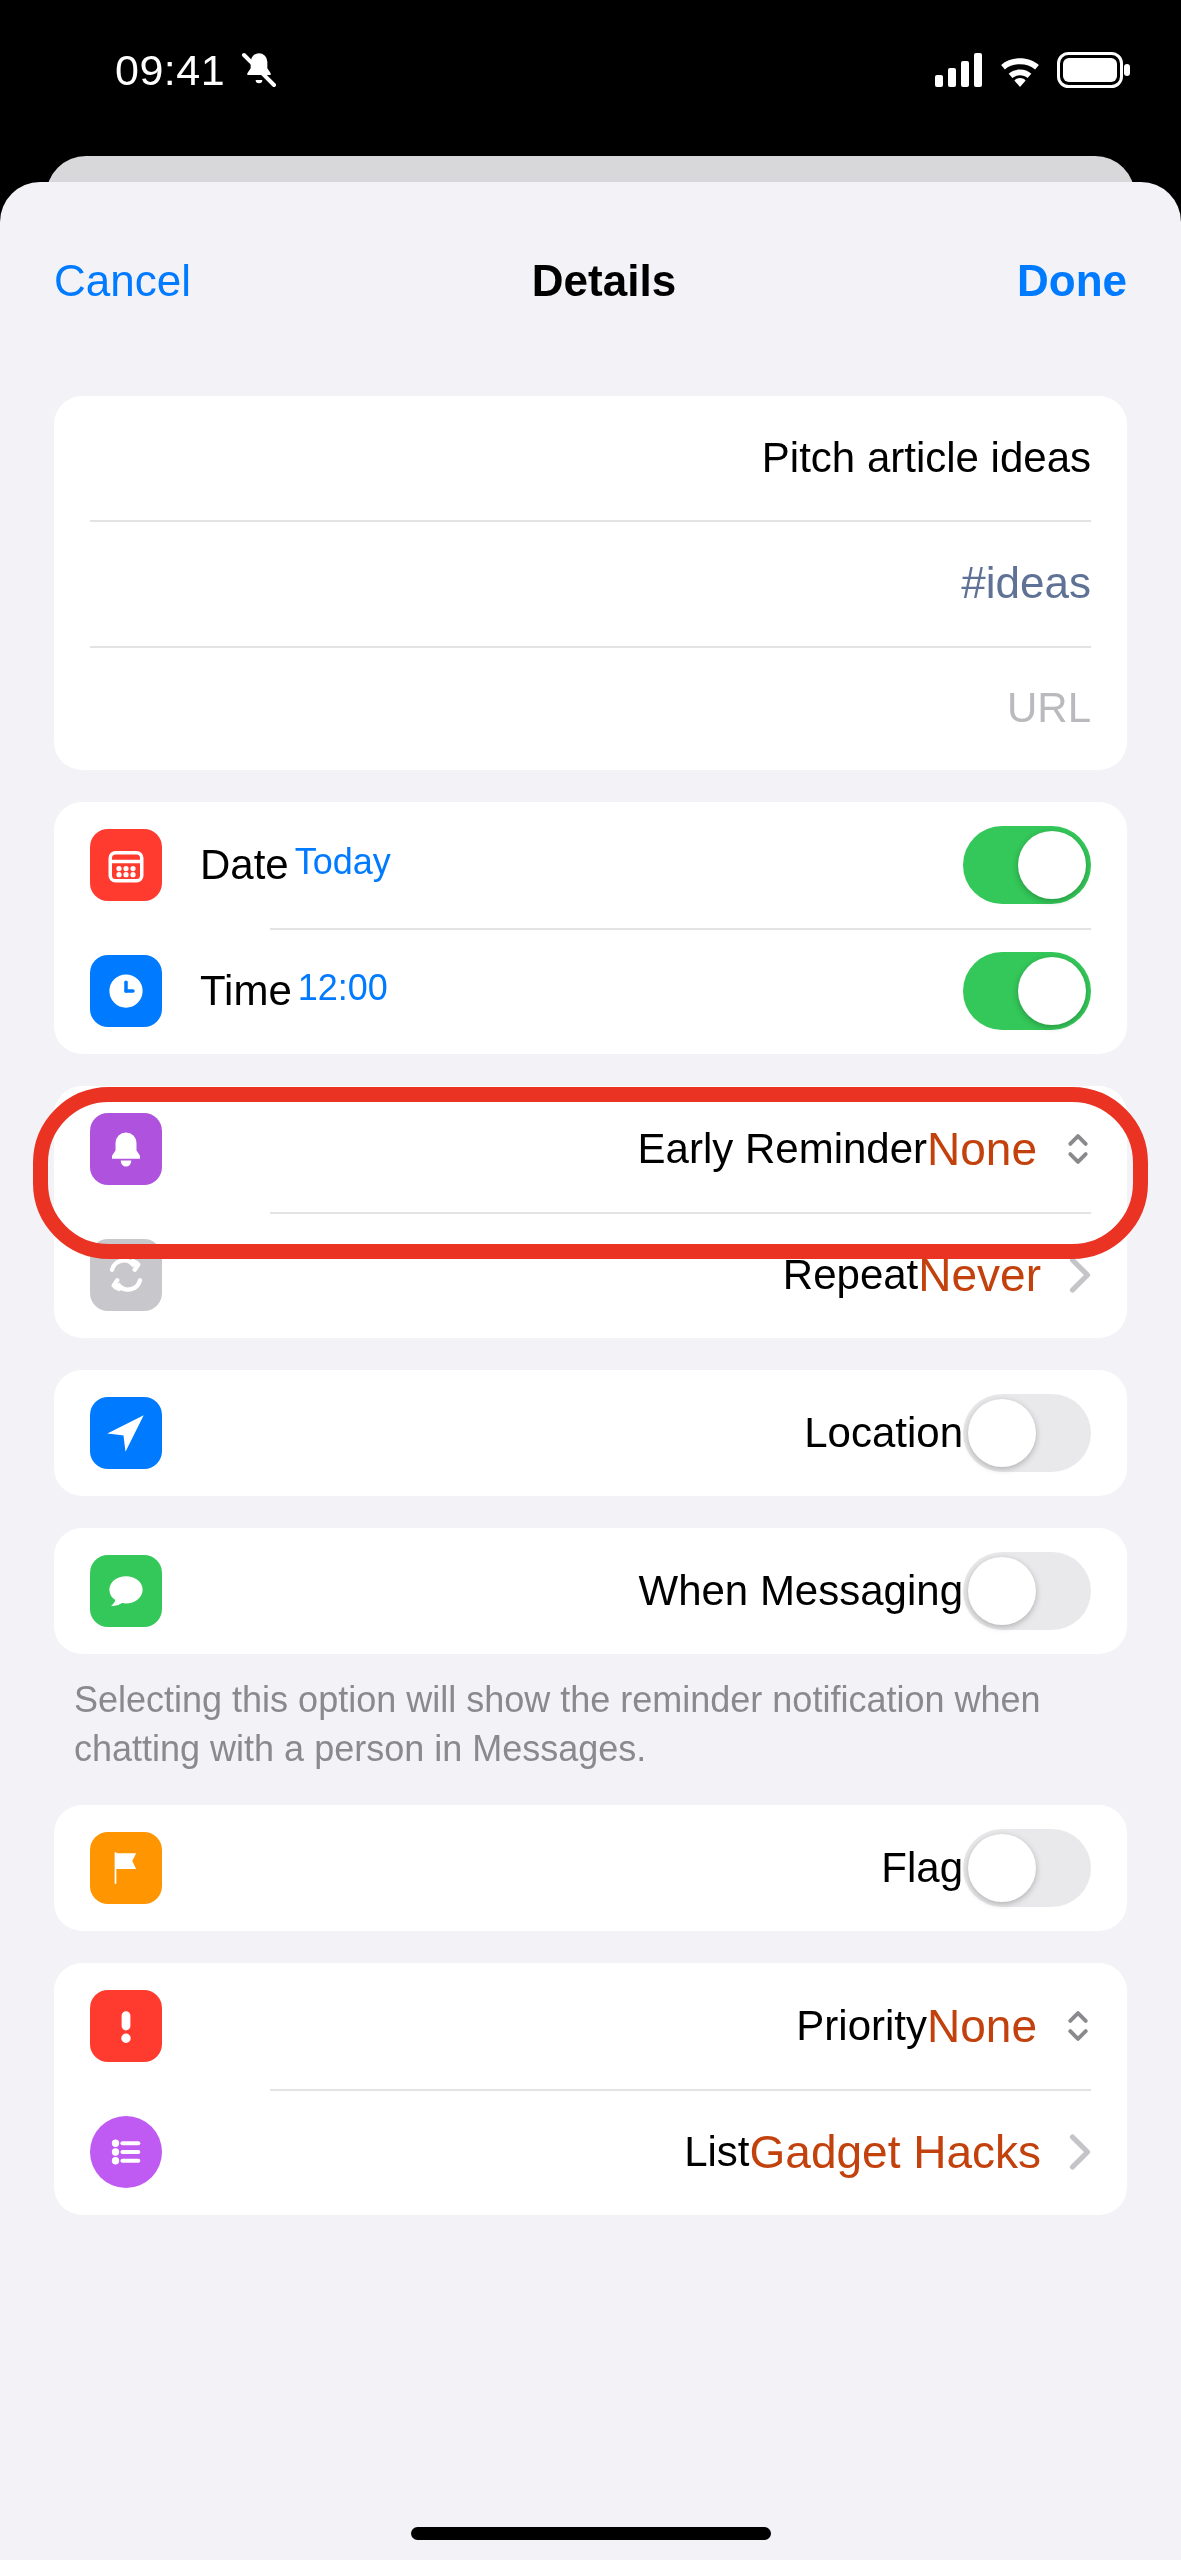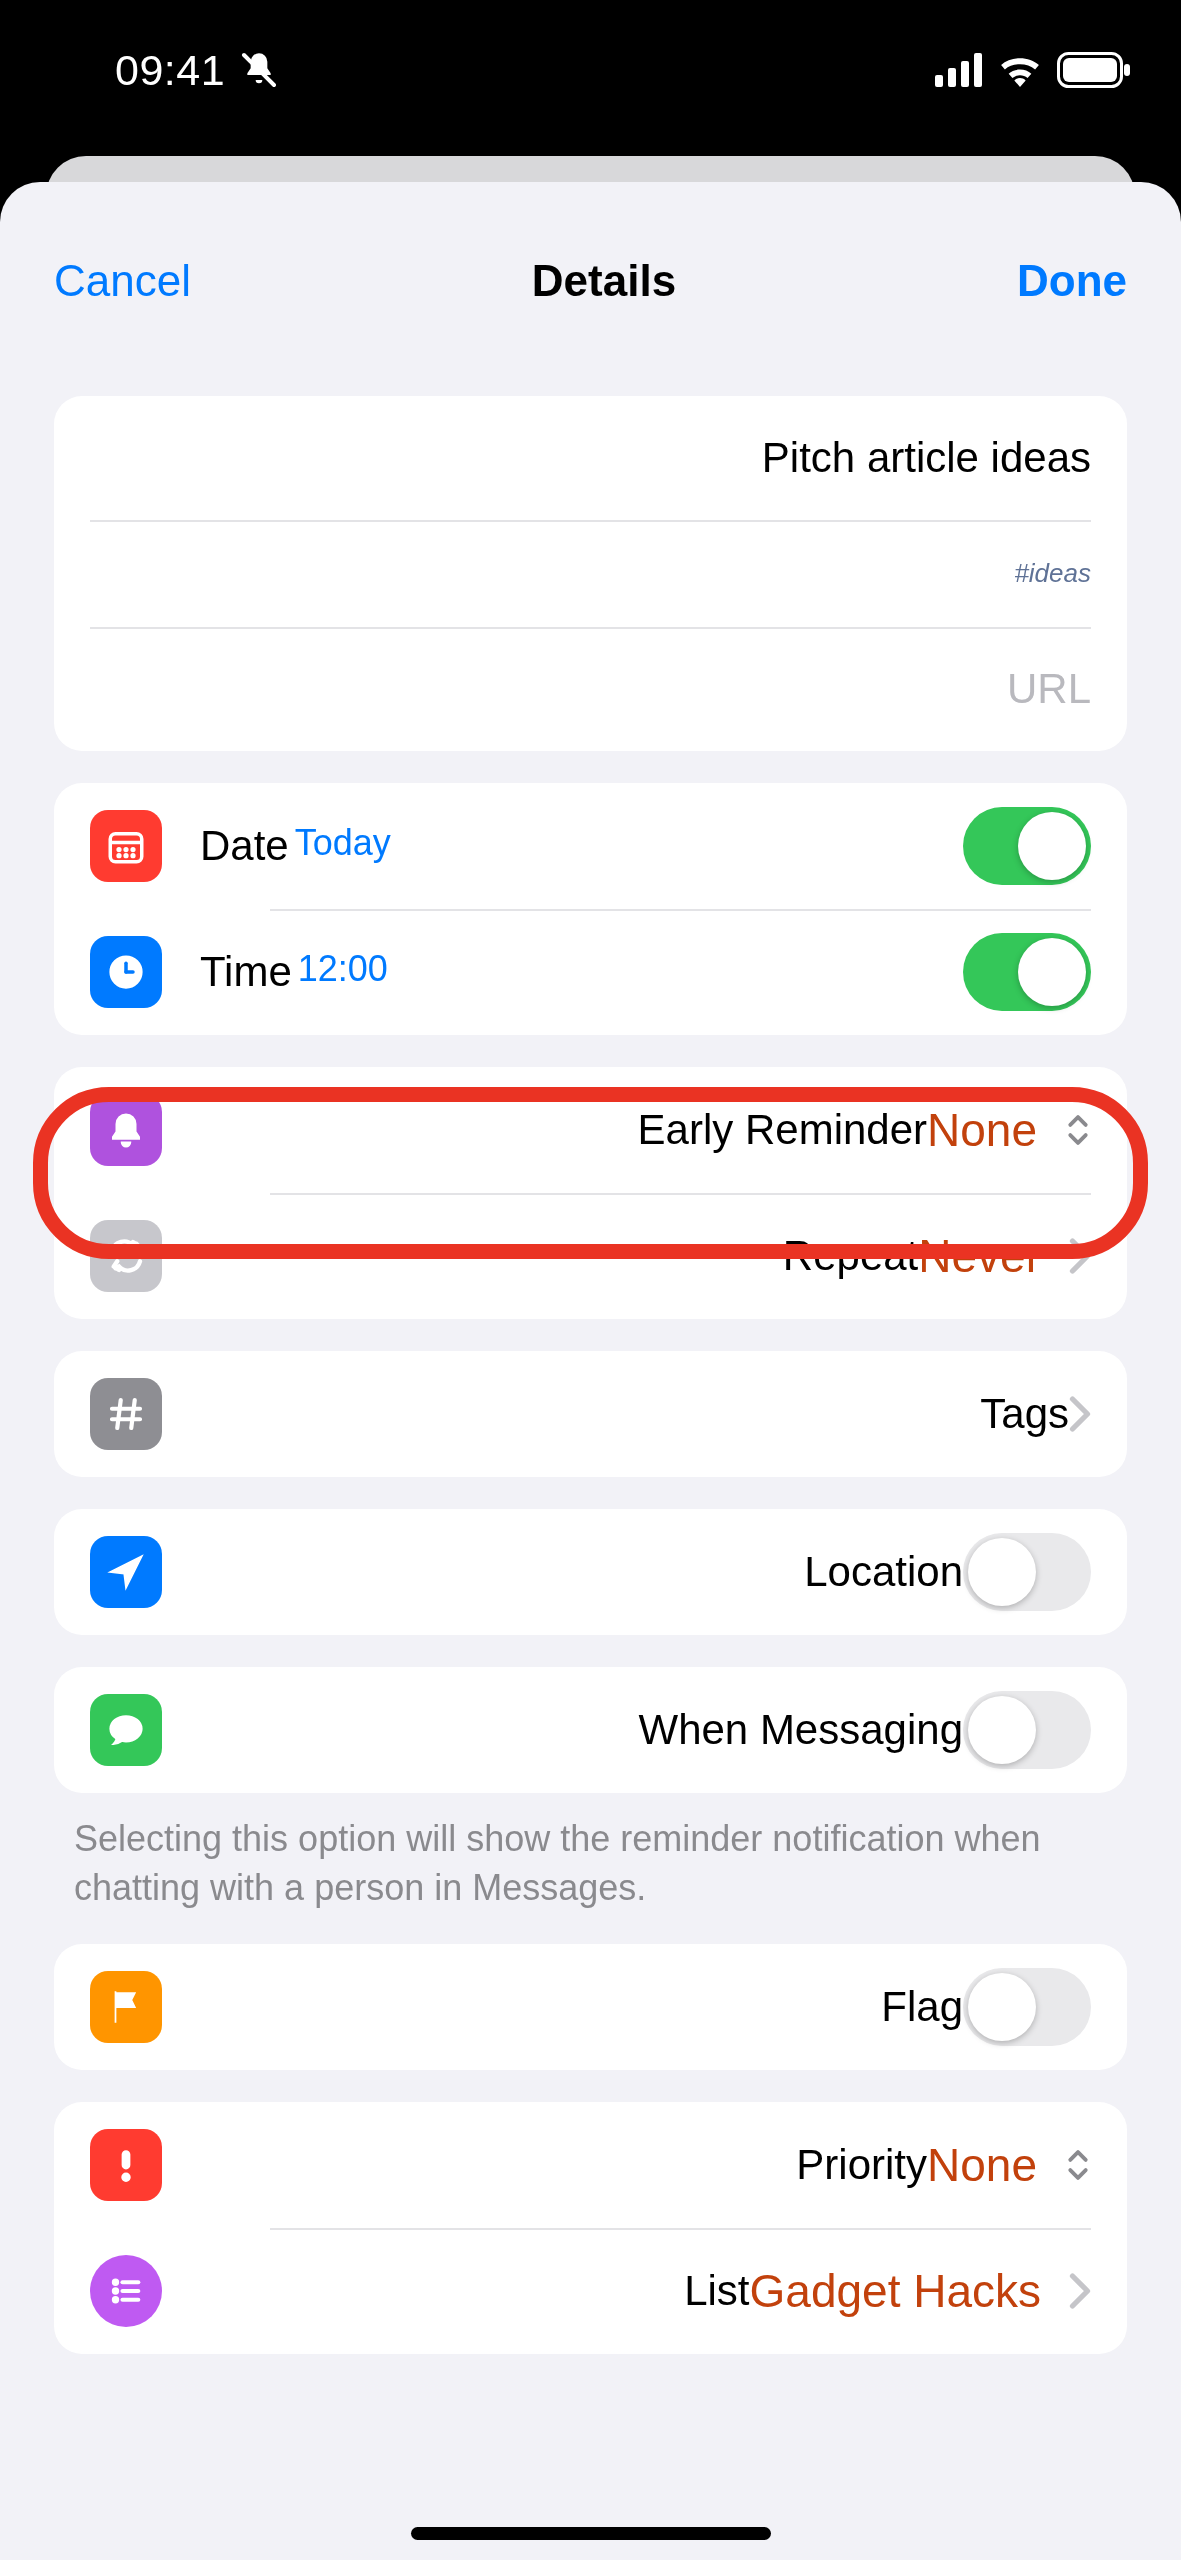--- a/index.html
+++ b/index.html
@@ -77,21 +77,21 @@
     top: 0; left: 0; right: 0;
     height: 1.5px;
     background: #e3e3e6;
   }
   .row.indent-divider + .row::before,
   .row + .row.indent-divider::before { left: 216px; right: 36px; }
   .row.title-divider + .row::before { left: 36px; right: 36px; }
 
   
   .text-row { padding: 38px 36px; font-size: 42px; color: #000; min-height: 0; display:block;}
-  .text-row.hash { color: #5f7296; font-size: 26px; font-style: italic; }
+  .text-row.hash { color: #5f7296; font-size: 44px; }
   .text-row.placeholder { color: #b9b9be; }
 
   
   .ibox {
     width: 72px; height: 72px;
     border-radius: 18px;
     display: flex; align-items: center; justify-content: center;
     margin-right: 38px;
     flex-shrink: 0;
   }
@@ -282,35 +282,20 @@
       <span class="label" style="flex:1">Repeat</span>
       <span class="value">Never</span>
       <span class="chevron">
         <svg width="22" height="36" viewBox="0 0 14 24">
             <path d="M2 2l10 10L2 22" fill="none" stroke="#c5c5c9" stroke-width="3.5" stroke-linecap="round" stroke-linejoin="round"></path>
           </svg>
       </span>
     </div>
   </div>
 
-  <div class="group">
-    <div class="row">
-      <div class="ibox bg-dgrey">
-        <svg viewBox="0 0 24 24">
-            <path d="M9 4L7 20M17 4l-2 16M4 9h16M4 15h16" fill="none" stroke="#fff" stroke-width="2.4" stroke-linecap="round"></path>
-          </svg>
-      </div>
-      <span class="label" style="flex:1">Tags</span>
-      <span class="chevron">
-        <svg width="22" height="36" viewBox="0 0 14 24">
-            <path d="M2 2l10 10L2 22" fill="none" stroke="#c5c5c9" stroke-width="3.5" stroke-linecap="round" stroke-linejoin="round"></path>
-          </svg>
-      </span>
-    </div>
-  </div>
 
   <div class="group">
     <div class="row">
       <div class="ibox bg-blue">
         <svg viewBox="0 0 24 24">
             <path fill="#fff" d="M3 12l18-9-9 18-1-8-8-1z"></path>
           </svg>
       </div>
       <span class="label" style="flex:1">Location</span>
       <div class="toggle off">

